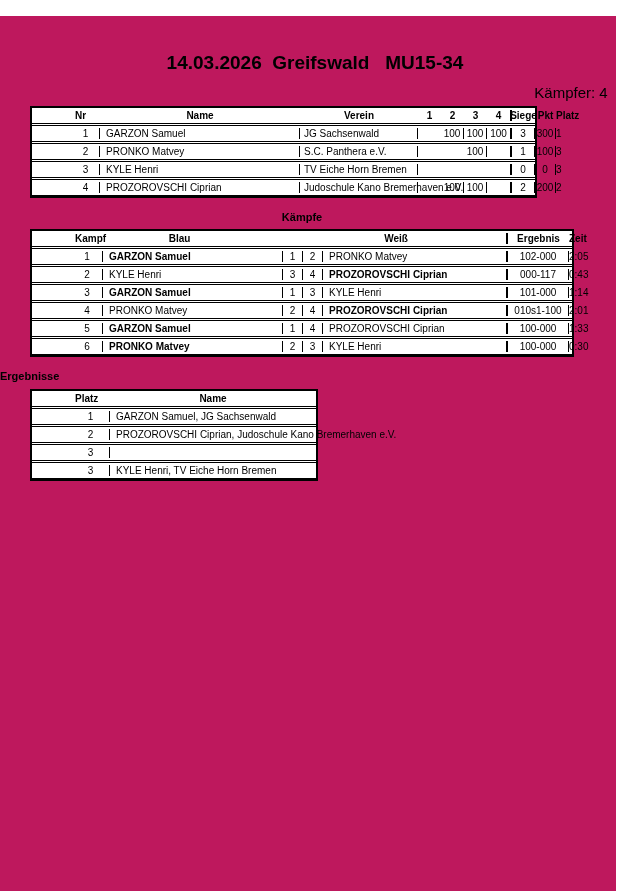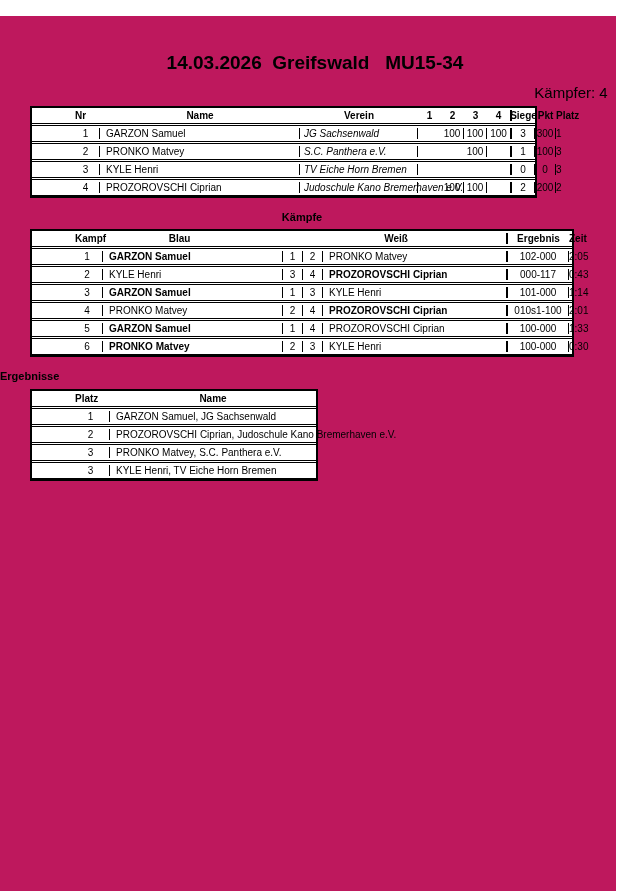--- a/index.html
+++ b/index.html
@@ -20,21 +20,21 @@
   #t3{top:373px;left:30px;width:288px;}
 
   .row{display:flex;align-items:center;box-sizing:border-box;padding-left:40px;}
   .hr{height:16px;border-bottom:1px solid #000;font-weight:bold;}
   .dr{height:17px;margin-top:1px;border-top:1px solid #000;border-bottom:1px solid #000;}
 
   .c{box-sizing:border-box;display:flex;align-items:center;padding:0 3px;
      border-right:1px solid #000;white-space:nowrap;overflow:visible;}
   .cc{justify-content:center;padding:0;}
   .cl{padding:0 6px;}
-  .cv{padding:0 4px;font-style:italic;}
+  .cv{padding:0 4px;}
   .last{border-right:none;}
   .noR{border-right:none;}
   .thickL{border-left:2px solid #000;}
   .hr .c{border-right:none;}
 
   
   .w-nr{width:28px;flex:none;}
   .w-name{width:200px;flex:none;}
   .w-verein{width:118px;flex:none;}
   .w-n{width:23px;flex:none;}
@@ -214,21 +214,20 @@
     <div class="row dr">
       <div class="c w-platz3 cc">1</div>
       <div class="c w-name3 cl last">GARZON Samuel, JG Sachsenwald</div>
     </div>
     <div class="row dr">
       <div class="c w-platz3 cc">2</div>
       <div class="c w-name3 cl last">PROZOROVSCHI Ciprian, Judoschule Kano Bremerhaven e.V.</div>
     </div>
     <div class="row dr">
       <div class="c w-platz3 cc">3</div>
-      <div class="c w-name3 cl last">PRONKO Matvey, S.C. Panthera e.V.</div>
     </div>
     <div class="row dr">
       <div class="c w-platz3 cc">3</div>
       <div class="c w-name3 cl last">KYLE Henri, TV Eiche Horn Bremen</div>
     </div>
   </div>
 
 </div>
 
 </body></html>

